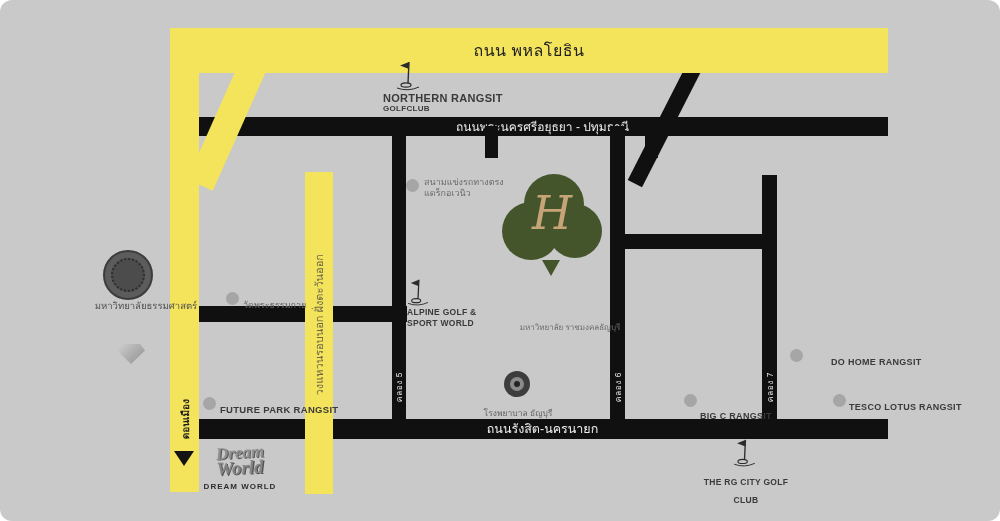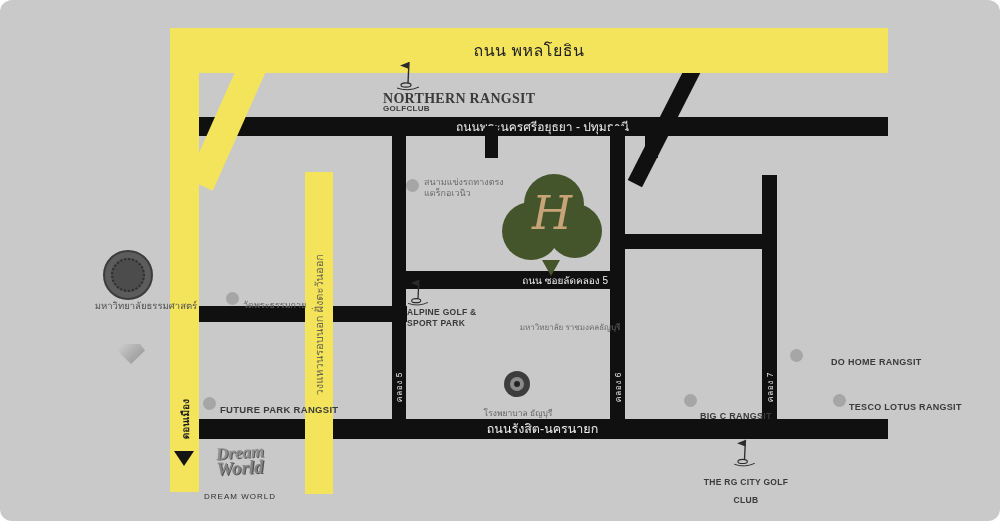--- a/index.html
+++ b/index.html
@@ -37,42 +37,39 @@
   .bu-sub{font-size:4.5px;color:#555;letter-spacing:.4px;border-top:1px solid #777;display:inline-block;padding-top:1px;margin-top:1px;}
   .hosp{position:absolute;left:504px;top:371px;width:26px;height:26px;border-radius:50%;
     background:#3d3d3d;z-index:3;display:flex;align-items:center;justify-content:center;}
   .hosp-in{width:14px;height:14px;border-radius:50%;background:#8a8a8a;display:flex;align-items:center;justify-content:center;}
   .hosp-dot{width:6px;height:6px;border-radius:50%;background:#222;}
   .dw{position:absolute;left:198px;top:446px;width:84px;text-align:center;z-index:4;}
   .dw1{font-family:"Liberation Serif","DejaVu Serif",serif;font-style:italic;font-weight:bold;
     font-size:17px;color:#909090;text-shadow:1px 1px 0 #5a5a5a;line-height:14px;transform:rotate(-4deg);}
   .dw2{font-family:"Liberation Serif","DejaVu Serif",serif;font-style:italic;font-weight:bold;
     font-size:19px;color:#848484;text-shadow:1px 1px 0 #525252;line-height:16px;transform:rotate(-3deg);}
-  .dw-cap{font-size:8px;font-weight:normal;letter-spacing:1px;color:#2e2e2e;margin-top:16px;}
+  .dw-cap{font-size:8px;font-weight:bold;letter-spacing:1px;color:#2e2e2e;margin-top:6px;}
   .arrow-down{position:absolute;left:174px;top:451px;width:0;height:0;z-index:3;
     border-left:10px solid transparent;border-right:10px solid transparent;border-top:15px solid #141414;}
 </style>
 </head>
 <body>
 
 <div class="map">
 
   <div class="road-black" style="left:197px;top:117px;width:691px;height:19px;">
     <div class="road-label-light" style="font-size:12px;">ถนนพระนครศรีอยุธยา - ปทุมธานี</div>
   </div>
 
   <div class="road-black" style="left:197px;top:419px;width:691px;height:20px;">
     <div class="road-label-light" style="font-size:12.5px;">ถนนรังสิต-นครนายก</div>
   </div>
 
   <div class="road-black" style="left:197px;top:306px;width:210px;height:16px;"></div>
 
-  <div class="road-black" style="left:394px;top:271px;width:224px;height:18px;">
-    <div class="road-label-light" style="font-size:10px;justify-content:flex-end;padding-right:10px;box-sizing:border-box;">ถนน ซอยลัดคลอง 5</div>
-  </div>
 
   <div class="road-black" style="left:392px;top:126px;width:14px;height:302px;"></div>
   <div class="road-black" style="left:610px;top:126px;width:15px;height:302px;"></div>
   <div class="road-black" style="left:762px;top:175px;width:15px;height:253px;"></div>
 
   <div class="road-black" style="left:610px;top:234px;width:165px;height:15px;"></div>
 
   <div class="road-black" style="left:695px;top:50px;width:16px;height:150px;transform:rotate(27deg);transform-origin:50% 0;"></div>
 
   <div class="road-black" style="left:485px;top:126px;width:13px;height:32px;"></div>
@@ -130,21 +127,21 @@
   </svg>
 
   <svg class="flag" style="left:733px;top:438px;" width="23" height="30" viewBox="0 0 24 32">
     <path d="M13 2 L4 5.5 L13 9 Z" fill="#2b2b2b"></path>
     <path d="M13 2 L12 23" stroke="#2b2b2b" stroke-width="1.4" fill="none"></path>
     <ellipse cx="10" cy="25" rx="5" ry="2.2" fill="none" stroke="#2b2b2b" stroke-width="1.2"></ellipse>
     <path d="M1 28 Q12 32 23 27" fill="none" stroke="#2b2b2b" stroke-width="1"></path>
   </svg>
 
   <div class="poi" style="left:383px;top:94px;">
-    <div class="poi-en" style="font-size:14px;line-height:9.5px;font-family:Liberation Serif, serif;">NORTHERN RANGSIT</div>
+    <div class="poi-en" style="font-size:11px;line-height:9.5px;">NORTHERN RANGSIT</div>
     <div class="poi-en" style="font-size:8px;line-height:9.5px;">GOLFCLUB</div>
   </div>
 
   <div class="seal">
     <div class="seal-in"></div>
   </div>
   <div class="poi" style="left:85px;top:295px;width:122px;text-align:center;">
     <span class="poi-th" style="font-size:9.5px;color:#4f4f4f;">มหาวิทยาลัยธรรมศาสตร์</span>
   </div>
 
@@ -156,21 +153,21 @@
   </div>
 
   <div class="dot" style="left:406px;top:179px;"></div>
   <div class="poi" style="left:424px;top:177px;">
     <div class="poi-th" style="line-height:11px;color:#6a6a6a;">สนามแข่งรถทางตรง</div>
     <div class="poi-th" style="line-height:11px;color:#6a6a6a;">แดร็กอเวนิว</div>
   </div>
 
   <div class="poi" style="left:407px;top:307px;">
     <div class="poi-en" style="font-size:8.5px;line-height:10.5px;">ALPINE GOLF &amp;</div>
-    <div class="poi-en" style="font-size:8.5px;line-height:10.5px;">SPORT PARK</div>
+    <div class="poi-en" style="font-size:8.5px;line-height:10.5px;">SPORT WORLD</div>
   </div>
 
   <div class="poi" style="left:505px;top:321px;width:130px;text-align:center;">
     <div class="poi-th" style="font-size:8px;color:#6a6a6a;">มหาวิทยาลัย ราชมงคลธัญบุรี</div>
   </div>
 
   <div class="hosp">
     <div class="hosp-in">
         <div class="hosp-dot"></div>
       </div>

